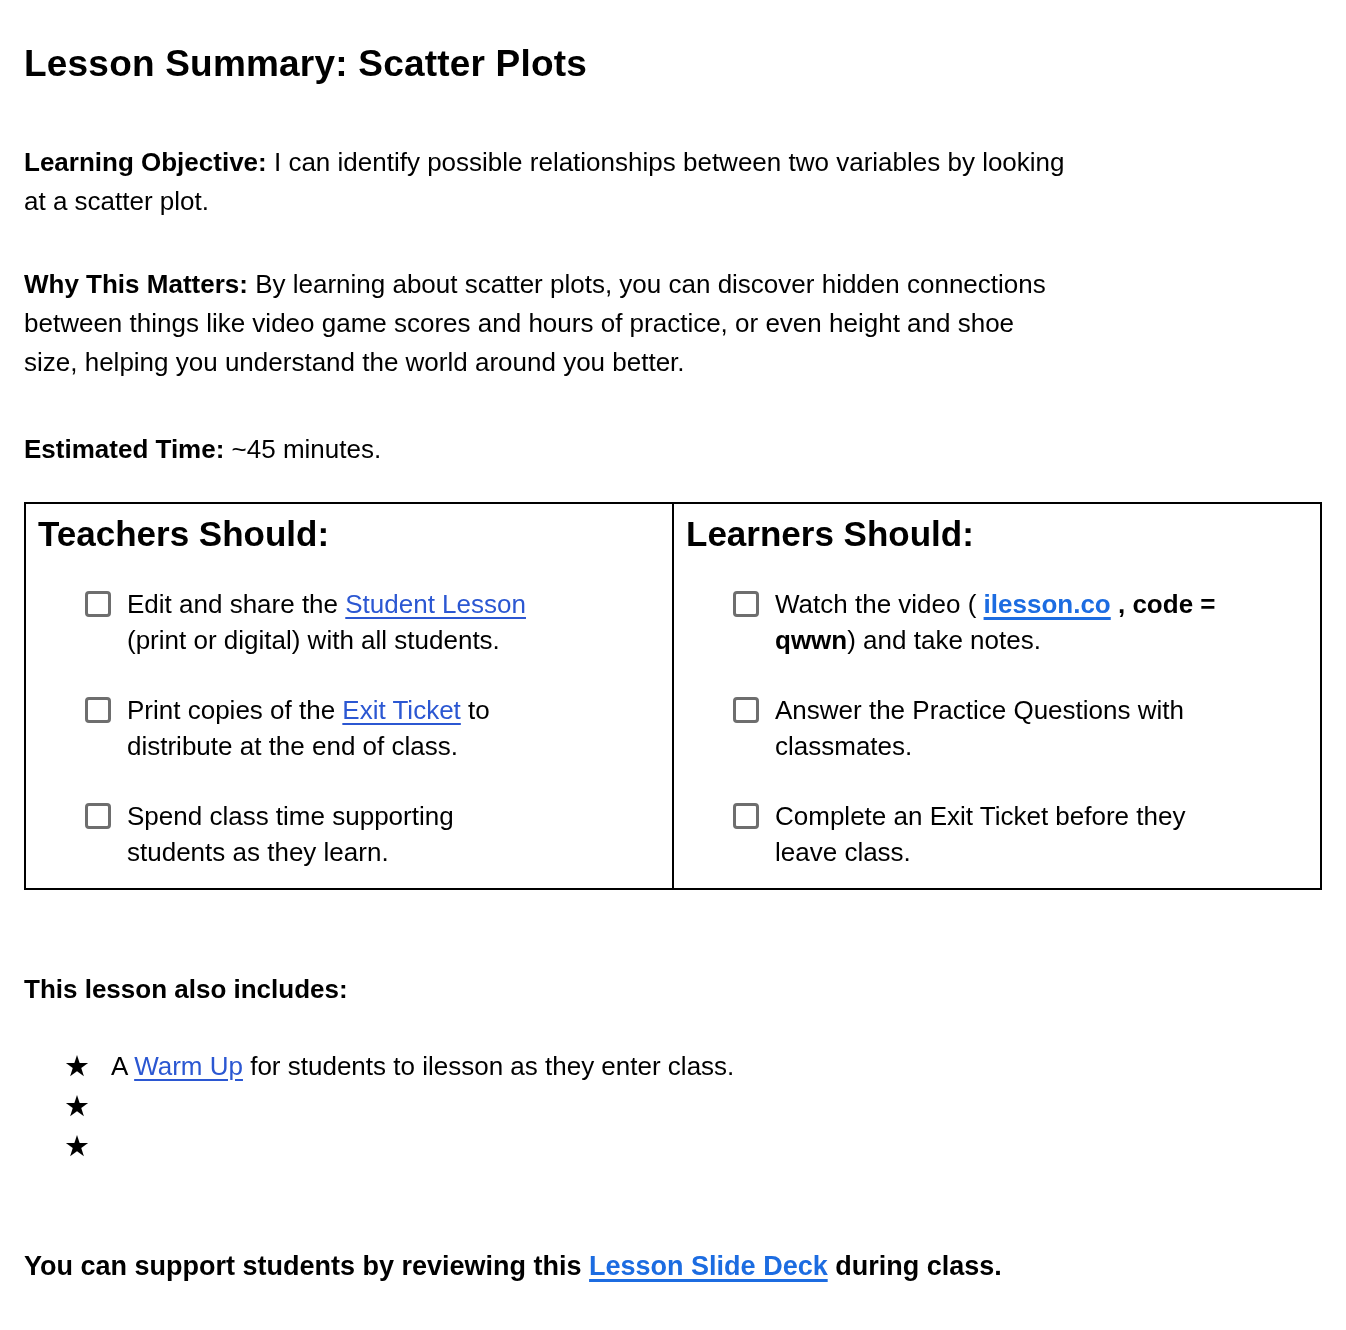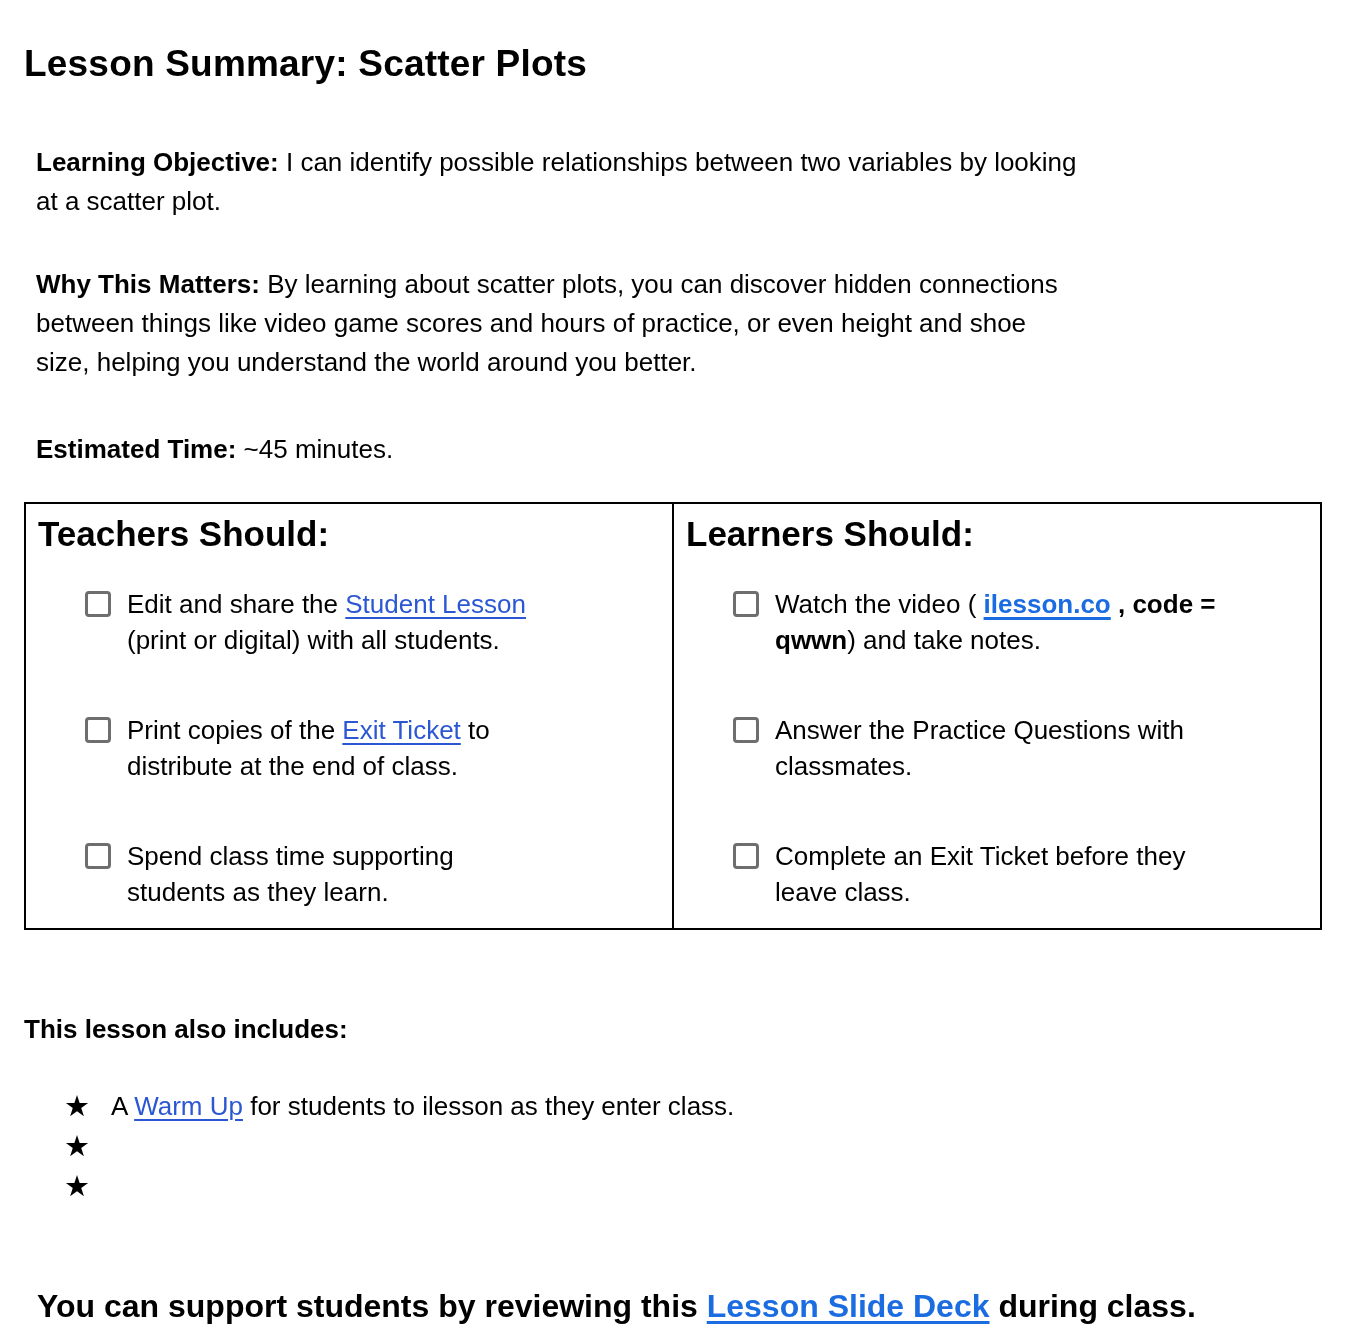--- a/index.html
+++ b/index.html
@@ -20,21 +20,21 @@
   }
   .title {
     margin: 0;
     padding-top: 42px;
     font-size: 37px;
     font-weight: 700;
     line-height: 1.18;
     letter-spacing: 0.2px;
   }
   .para {
-    margin: 12px;
+    margin: 0;
     line-height: 39px;
     white-space: pre-wrap;
   }
   .para strong, .cell-header, .includes-header, .footer-line { font-weight: 700; }
   #para-objective { margin-top: 57px; }
   #para-why { margin-top: 44px; }
   #para-time { margin-top: 48px; }
 
   .info-table {
     width: 100%;
@@ -49,21 +49,21 @@
   }
   .cell-header {
     font-size: 35px;
     line-height: 36px;
   }
   .check-list {
     margin-top: 34px;
     padding-left: 47px;
     display: flex;
     flex-direction: column;
-    gap: 54px;
+    gap: 34px;
   }
   .check-item {
     display: flex;
     align-items: flex-start;
   }
   .checkbox {
     flex: 0 0 auto;
     width: 20px;
     height: 20px;
     border: 3px solid var(--checkbox-border-color, #6e6e6e);
@@ -108,23 +108,23 @@
     line-height: 40px;
   }
   .star {
     flex: 0 0 auto;
     width: 47px;
     font-size: 29px;
     line-height: 40px;
   }
   .star-text { white-space: pre-wrap; }
   .footer-line {
-    margin: 13px;
+    margin: 0;
     margin-top: 80px;
-    font-size: 32px;
+    font-size: 27px;
     line-height: 40px;
     white-space: pre-wrap;
   }
 </style>
 </head>
 <body>
 
 <h1 class="title">Lesson Summary: Scatter Plots</h1>
 
 <p class="para" id="para-objective"><strong>Learning Objective:</strong><span> I can identify possible relationships between two variables by looking

